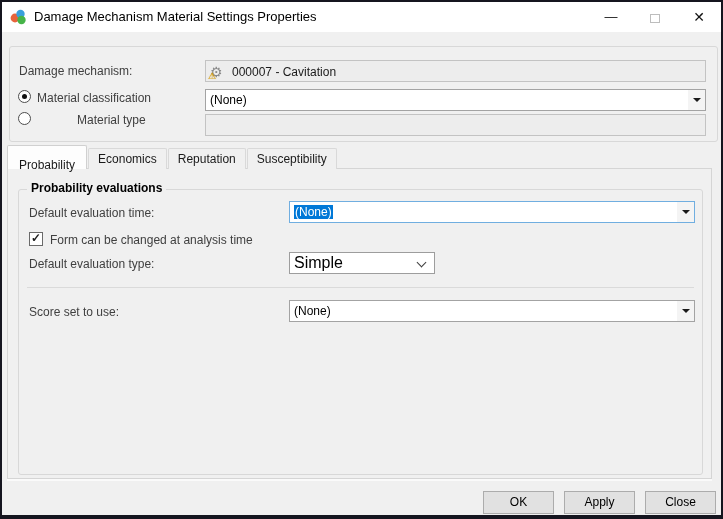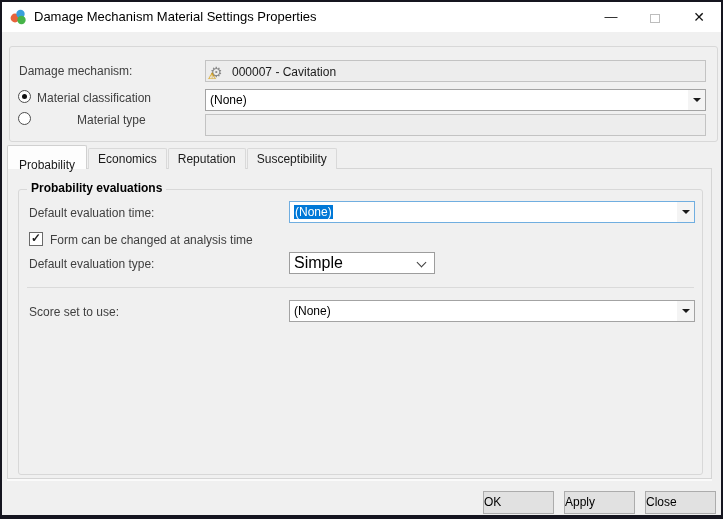--- a/index.html
+++ b/index.html
@@ -91,21 +91,21 @@
     font-size:16px; line-height:20px; padding-left:4px; cursor:default;
   }
   .chevron { position:absolute; right:9px; top:6px; width:7px; height:7px; border-right:1.6px solid #3e3e3e; border-bottom:1.6px solid #3e3e3e; transform:rotate(45deg); }
 
   .separator { position:absolute; left:8px; right:8px; top:97px; height:1px; background:#dadada; }
 
   
   .btn {
     position:absolute; top:489px; width:71px; height:23px;
     background:#e1e1e1; border:1px solid #acacac;
-    font-size:12px; color:#000; text-align:left; line-height:21px; cursor:default;
+    font-size:12px; color:#000; text-align:center; line-height:21px; cursor:default;
   }
   .btn-ok { left:481px; }
   .btn-apply { left:562px; }
   .btn-close { left:643px; }
 </style>
 </head>
 <body>
 
 <div class="dialog">
 

